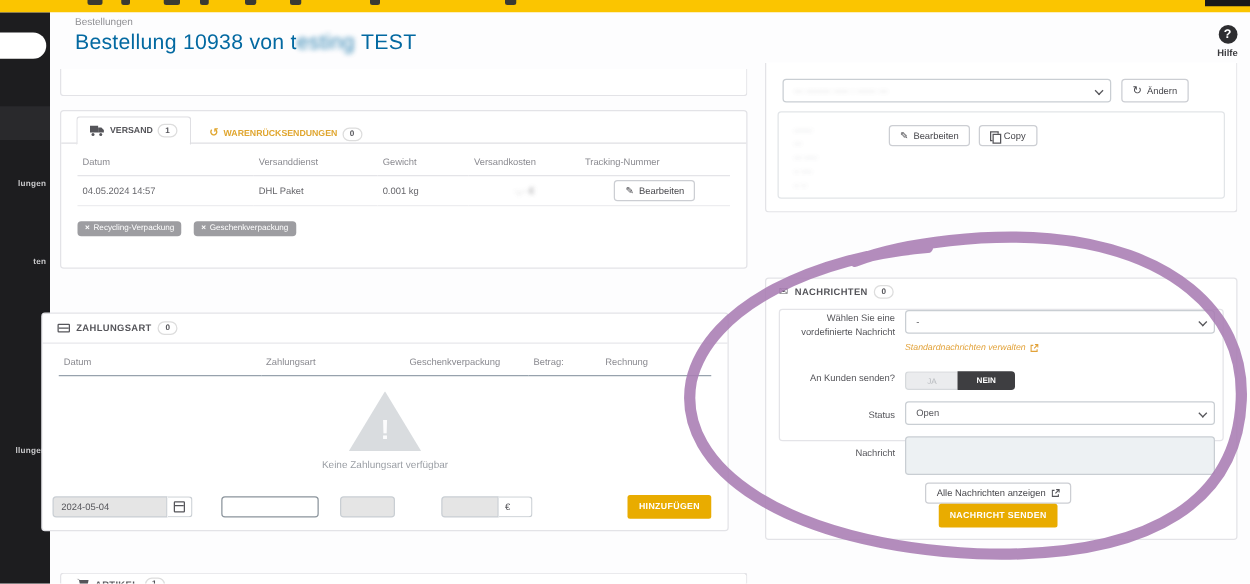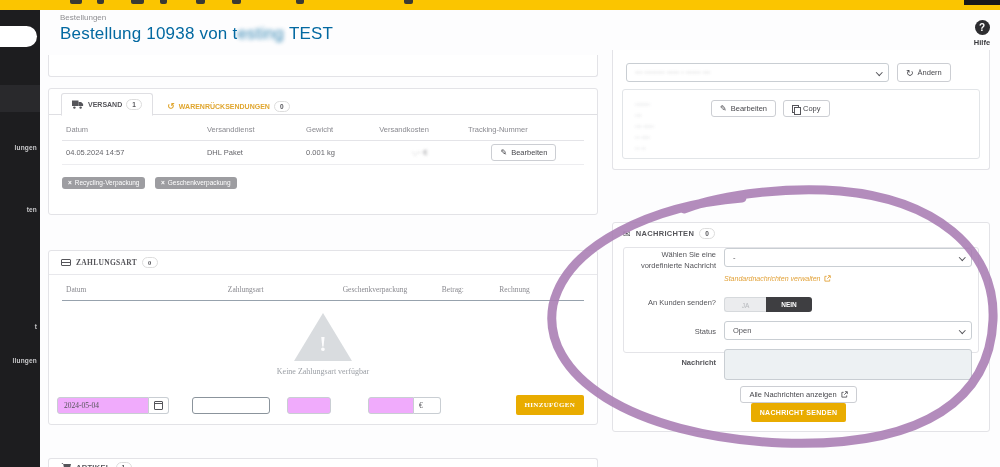--- a/index.html
+++ b/index.html
@@ -66,21 +66,21 @@
   .tag .x { font-weight:bold; margin-right:3px; }
 
   
   .empty { text-align:center; padding-top:12px; }
   .tri { position:relative; width:58px; height:48px; margin:0 auto;
     clip-path:polygon(50% 0,100% 100%,0 100%); background:#d9dcdf; }
   .tri .ex { position:absolute; left:0; right:0; bottom:4px; color:#fcfcfd; font-size:22px; font-weight:bold; }
   .empty .etext { margin-top:6px; font-size:8px; color:#9b9fa5; }
 
   .payform { position:absolute; left:8px; right:13px; bottom:9px; display:flex; align-items:center; }
-  .inp { height:17px; border:1px solid #c9ced3; border-radius:3px; background:#f0abfc; font-size:7.5px;
+  .inp { height:17px; border:1px solid #c9ced3; border-radius:3px; background:#e5e5e5; font-size:7.5px;
     color:#55555a; padding:0 6px; font-family:inherit; }
   .inp.white { background:#fff; }
   .inp.focus { border-color:#8b949c; background:#fff; }
   .calbtn { width:20px; height:17px; background:#fff; border:1px solid #c9ced3; border-left:none;
     border-radius:0 3px 3px 0; display:flex; align-items:center; justify-content:center; cursor:pointer; }
 
   .chev { display:inline-block; width:4.5px; height:4.5px; border-right:1.2px solid #55555a;
     border-bottom:1.2px solid #55555a; transform:rotate(45deg); margin-top:-2px; }
 
   .sel { position:relative; display:flex; align-items:center; height:19px; background:#fff;
@@ -208,21 +208,21 @@
         </td>
       </tr>
         </tbody>
     </table>
     <div class="tagrow">
       <span class="tag"><span class="x">×</span><span>Recycling-Verpackung</span></span>
       <span class="tag"><span class="x">×</span><span>Geschenkverpackung</span></span>
     </div>
   </div>
 
-  <div class="card" style="left:48px; top:250px; width:550px; height:175px;font-family:Liberation Serif, serif;">
+  <div class="card" style="left:33px; top:250px; width:550px; height:175px;">
     <div class="sechead" style="border-bottom:1px solid #e8e8ec;">
       <span class="cc-icon"></span>
       <span>ZAHLUNGSART</span>
       <span class="badge">0</span>
     </div>
     <table class="grid no-rowline">
       <colgroup>
           <col style="width:31%">
           <col style="width:22%">
           <col style="width:19%">
@@ -340,21 +340,21 @@
       <div class="frow">
         <div class="flabel" style="padding-top:5px;">Status</div>
         <div class="fctrl">
           <div class="sel">
             <span>Open</span>
             <span class="chev"></span>
           </div>
         </div>
       </div>
       <div class="frow">
-        <div class="flabel" style="padding-top:8px;font-weight:bold;">Nachricht</div>
+        <div class="flabel" style="padding-top:8px;">Nachricht</div>
         <div class="fctrl">
             <div class="tarea"></div>
           </div>
       </div>
     </div>
     <div class="msgfooter">
       <span class="btn">
         <span>Alle Nachrichten anzeigen</span>
         <svg width="7" height="7" viewBox="0 0 8 8">
             <path d="M3 1.5H1v5.5h5.5V5" fill="none" stroke="#55555a" stroke-width="1"></path>

